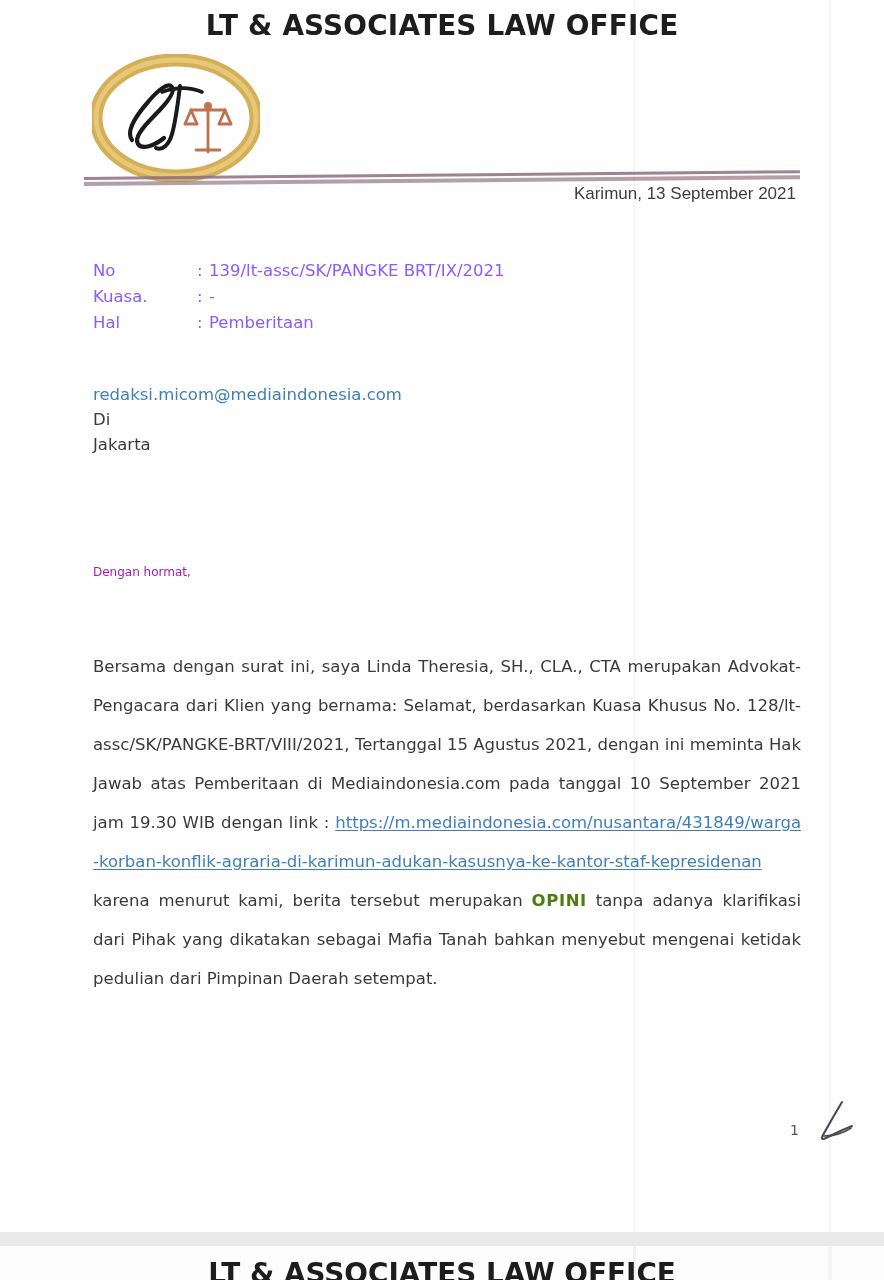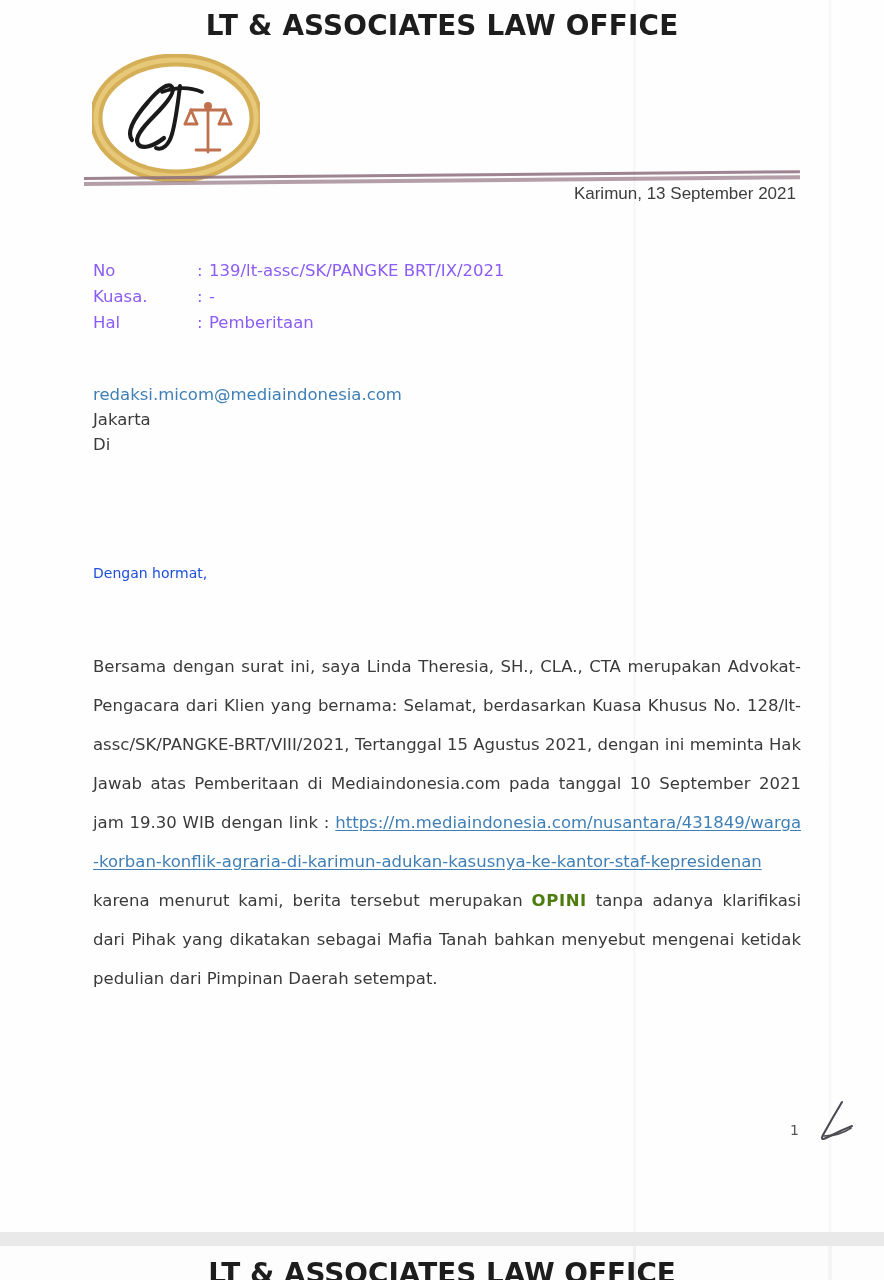--- a/index.html
+++ b/index.html
@@ -178,22 +178,22 @@
   .addr-email {
     color: #3f7fb5;
     text-underline-offset: 2px;
   }
 
   
   .salutation {
     position: absolute;
     left: 93px;
     top: 565px;
-    font-size: 14px;
-    color: #1d4ed8;
+    font-size: 12px;
+    color: #a21caf;
   }
 
   
   .body-text {
     position: absolute;
     left: 93px;
     top: 647px;
     width: 708px;
     font-size: 16.5px;
     line-height: 39px;
@@ -333,22 +333,22 @@
     </div>
     <div class="ref-row">
       <span class="ref-key">Hal</span>
       <span class="ref-colon">:</span>
       <span class="ref-val">Pemberitaan</span>
     </div>
   </div>
 
   <div class="addressee">
     <div><span class="addr-email">redaksi.micom@mediaindonesia.com</span></div>
+    <div>Di</div>
     <div>Jakarta</div>
-    <div>Di</div>
   </div>
 
   <div class="salutation">Dengan hormat,</div>
 
   <div class="body-text"><span>Bersama dengan surat ini, saya Linda Theresia, SH., CLA., CTA merupakan Advokat-Pengacara dari Klien yang bernama: Selamat, berdasarkan Kuasa Khusus No. 128/lt-assc/SK/PANGKE-BRT/VIII/2021, Tertanggal 15 Agustus 2021, dengan ini meminta Hak Jawab atas Pemberitaan di Mediaindonesia.com pada tanggal 10 September 2021 jam 19.30 WIB dengan link : </span><span class="body-link">https://m.mediaindonesia.com/nusantara/431849/warga-korban-konflik-agraria-di-karimun-adukan-kasusnya-ke-kantor-staf-kepresidenan</span><span> karena menurut kami, berita tersebut merupakan </span><span class="opini">OPINI</span><span> tanpa adanya klarifikasi dari Pihak yang dikatakan sebagai Mafia Tanah bahkan menyebut mengenai ketidak pedulian dari Pimpinan Daerah setempat.</span></div>
 
   <div class="pagenum">1</div>
 
   <div class="initial-mark">
     <svg width="46" height="48" viewBox="0 0 46 48" xmlns="http://www.w3.org/2000/svg">

